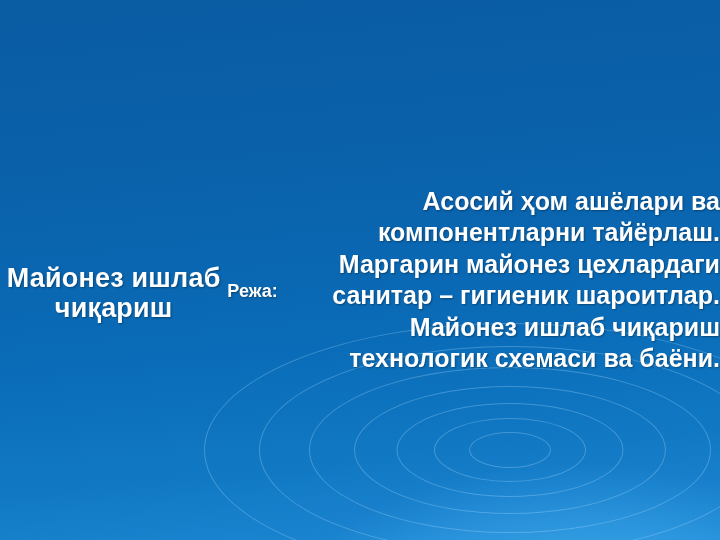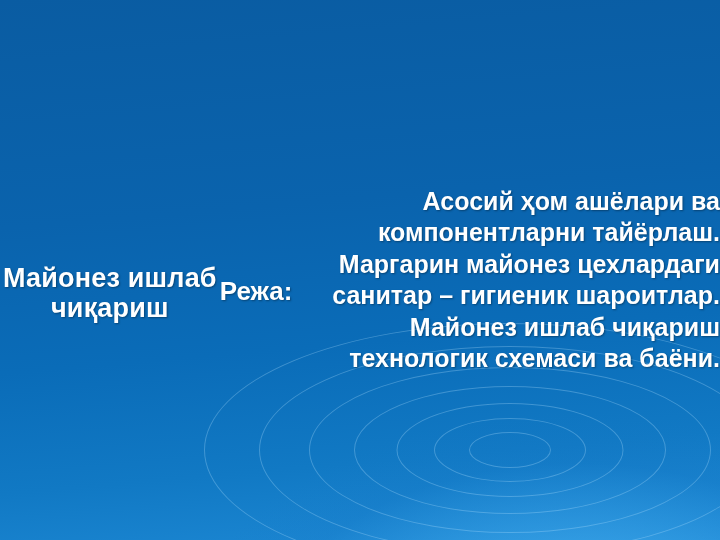--- a/index.html
+++ b/index.html
@@ -62,21 +62,21 @@
     font-size: 27px;
     font-weight: bold;
     color: #ffffff;
     text-align: center;
     letter-spacing: 0.2px;
     text-shadow: 1px 1px 2px rgba(0,0,0,0.35);
     line-height: 1.1;
   }
   .plan-label {
     margin-top: 42px;
-    font-size: 26px;
+    font-size: 18px;
     font-weight: bold;
     color: #ffffff;
     text-align: center;
     text-shadow: 1px 1px 2px rgba(0,0,0,0.35);
   }
   .body-list {
     margin-top: 36px;
     width: 660px;
     list-style: none;
     padding: 0;

